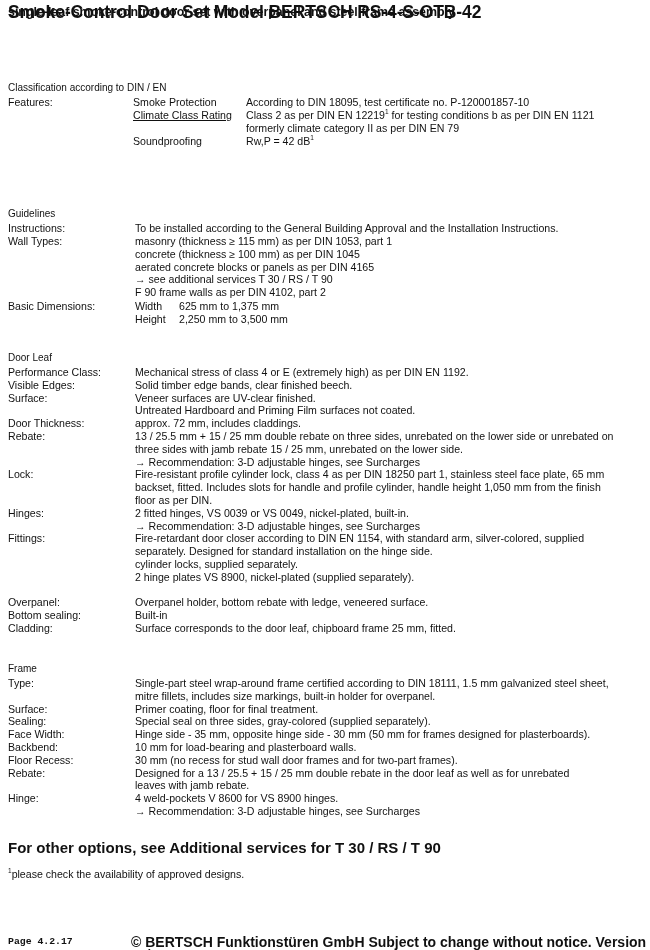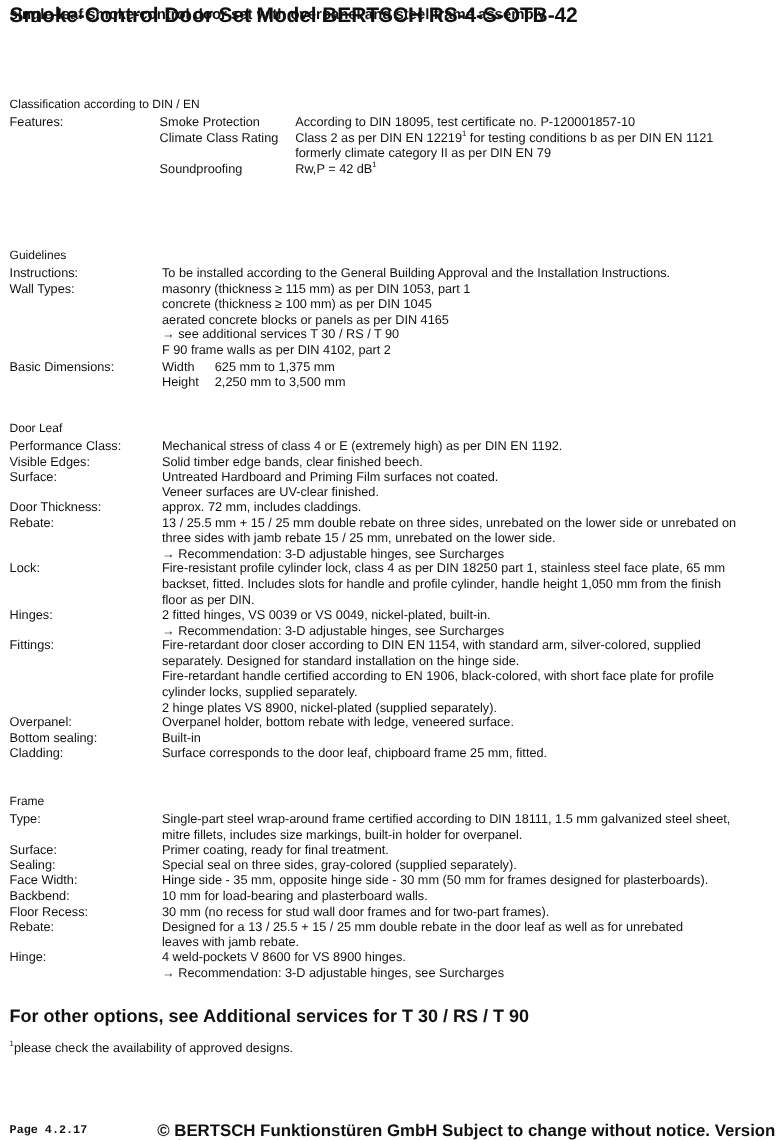--- a/index.html
+++ b/index.html
@@ -31,21 +31,21 @@
 <div class="abs title">Smoke-Control Door Set Model BERTSCH RS-4-S-OTB-42</div>
 <div class="abs subtitle">single-leaf smoke-control door set with overpanel and steel frame assembly</div>
 
 <div class="abs section-title" style="top:80px;">Classification according to DIN / EN</div>
 <div class="row" style="top:96px; height:52px;">
   <span class="lbl">Features:</span>
 
   <span class="feat-name" style="top:0px;">Smoke Protection</span>
   <span class="feat-val" style="top:0px;">According to DIN 18095, test certificate no. P-120001857-10</span>
 
-  <span class="feat-name" style="top:13px;">Climate Class Rating</span>
+  <span class="feat-name" style="top:13px;text-decoration:underline;">Climate Class Rating</span>
   <span class="feat-val" style="top:13px;"><span>Class 2 as per DIN EN 12219</span><sup>1</sup><span> for testing conditions b as per DIN EN 1121</span></span>
   <span class="feat-val" style="top:26px;">formerly climate category II as per DIN EN 79</span>
 
   <span class="feat-name" style="top:39px;">Soundproofing</span>
   <span class="feat-val" style="top:39px;"><span>Rw,P = 42 dB</span><sup>1</sup></span>
 </div>
 
 <div class="abs section-title" style="top:206px;">Guidelines</div>
 <div class="row" style="top:222px;">
   <span class="lbl">Instructions:</span>
@@ -79,22 +79,22 @@
     </div>
     <div class="row" style="top: 378.8px;">
       <span class="lbl">Visible Edges:</span>
       <span class="val">
         <div style="white-space: nowrap;">Solid timber edge bands, clear finished beech.</div>
       </span>
     </div>
     <div class="row" style="top: 391.6px;">
       <span class="lbl">Surface:</span>
       <span class="val">
+        <div style="white-space: nowrap;">Veneer surfaces are UV-clear finished.</div>
         <div style="white-space: nowrap;">Untreated Hardboard and Priming Film surfaces not coated.</div>
-        <div style="white-space: nowrap;">Veneer surfaces are UV-clear finished.</div>
       </span>
     </div>
     <div class="row" style="top: 417.2px;">
       <span class="lbl">Door Thickness:</span>
       <span class="val">
         <div style="white-space: nowrap;">approx. 72 mm, includes claddings.</div>
       </span>
     </div>
     <div class="row" style="top: 430px;">
       <span class="lbl">Rebate:</span>
@@ -117,21 +117,20 @@
       <span class="val">
         <div style="white-space: nowrap;">2 fitted hinges, VS 0039 or VS 0049, nickel-plated, built-in.</div>
         <div style="white-space: nowrap;">→ Recommendation: 3-D adjustable hinges, see Surcharges</div>
       </span>
     </div>
     <div class="row" style="top: 532.4px;">
       <span class="lbl">Fittings:</span>
       <span class="val">
         <div style="white-space: nowrap;">Fire-retardant door closer according to DIN EN 1154, with standard arm, silver-colored, supplied</div>
         <div style="white-space: nowrap;">separately. Designed for standard installation on the hinge side.</div>
-        <div style="white-space: nowrap;">Fire-retardant handle certified according to EN 1906, black-colored, with short face plate for profile</div>
         <div style="white-space: nowrap;">cylinder locks, supplied separately.</div>
         <div style="white-space: nowrap;">2 hinge plates VS 8900, nickel-plated (supplied separately).</div>
       </span>
     </div>
     <div class="row" style="top: 596.4px;">
       <span class="lbl">Overpanel:</span>
       <span class="val">
         <div style="white-space: nowrap;">Overpanel holder, bottom rebate with ledge, veneered surface.</div>
       </span>
     </div>
@@ -154,21 +153,21 @@
     <div class="row" style="top: 677px;">
       <span class="lbl">Type:</span>
       <span class="val">
         <div style="white-space: nowrap;">Single-part steel wrap-around frame certified according to DIN 18111, 1.5 mm galvanized steel sheet,</div>
         <div style="white-space: nowrap;">mitre fillets, includes size markings, built-in holder for overpanel.</div>
       </span>
     </div>
     <div class="row" style="top: 702.6px;">
       <span class="lbl">Surface:</span>
       <span class="val">
-        <div style="white-space: nowrap;">Primer coating, ready for final treatment.</div>
+        <div style="white-space: nowrap;">Primer coating, floor for final treatment.</div>
       </span>
     </div>
     <div class="row" style="top: 715.4px;">
       <span class="lbl">Sealing:</span>
       <span class="val">
         <div style="white-space: nowrap;">Special seal on three sides, gray-colored (supplied separately).</div>
       </span>
     </div>
     <div class="row" style="top: 728.2px;">
       <span class="lbl">Face Width:</span>

